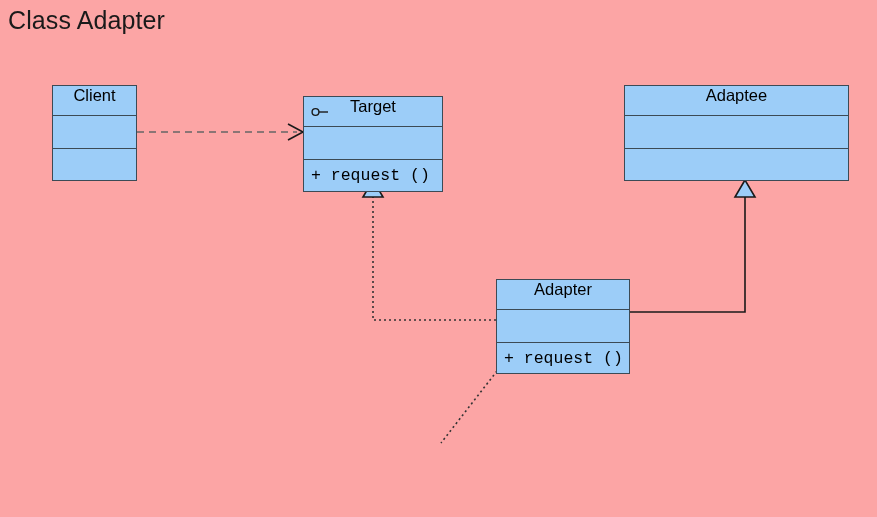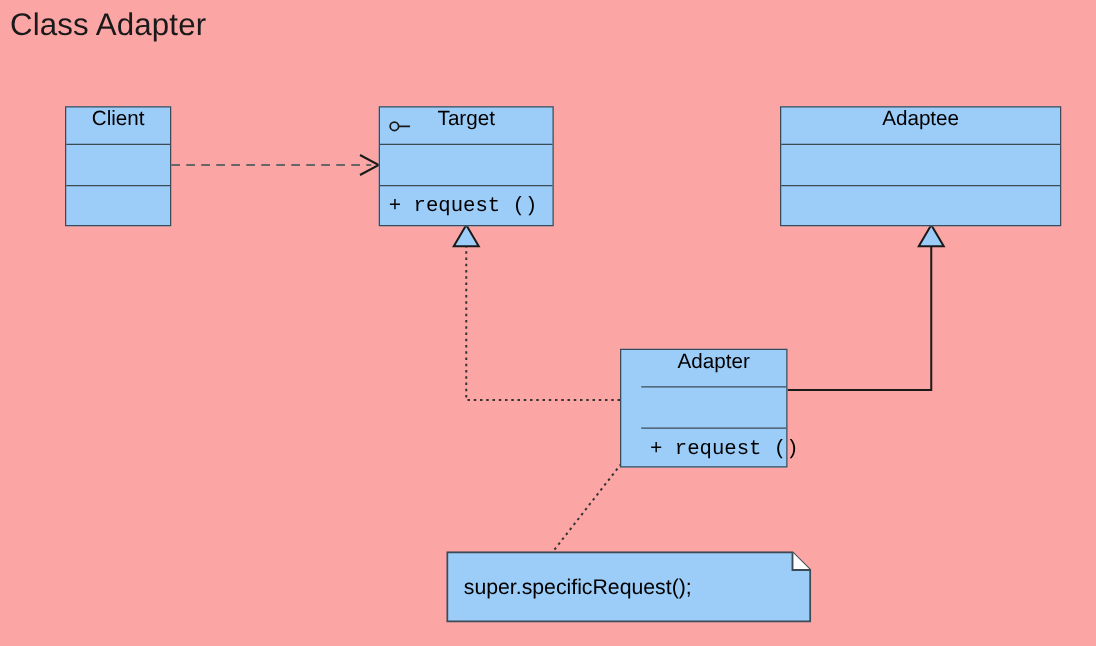--- a/index.html
+++ b/index.html
@@ -179,52 +179,45 @@
   </svg>
 
   <div class="uml-class" style="left:52px; top:85px; width:85px; height:96px;">
     <div class="uml-name-row">
       <span class="uml-name-text">Client</span>
     </div>
     <div class="uml-attr-row"></div>
     <div class="uml-op-row"></div>
   </div>
 
-  <div class="uml-class" style="left:303px; top:85px; width:140px; height:96px;">
+  <div class="uml-class" style="left:303px; top:96px; width:140px; height:96px;">
     <div class="uml-name-row">
       <svg class="iface-marker" viewBox="0 0 18 10">
         <circle cx="4.5" cy="5" r="3.4" fill="none" stroke="#1a1a1a" stroke-width="1.4"></circle>
         <line x1="8" y1="5" x2="17" y2="5" stroke="#1a1a1a" stroke-width="1.4"></line>
       </svg>
       <span class="uml-name-text">Target</span>
     </div>
     <div class="uml-attr-row"></div>
     <div class="uml-op-row">
       <span class="uml-op-text">+ request ()</span>
     </div>
   </div>
 
   <div class="uml-class" style="left:624px; top:85px; width:225px; height:96px;">
     <div class="uml-name-row">
       <span class="uml-name-text">Adaptee</span>
     </div>
     <div class="uml-attr-row"></div>
   </div>
 
-  <div class="uml-class" style="left:496px; top:279px; width:134px; height:95px;padding-left:16px;">
+  <div class="uml-class" style="left:496px; top:279px; width:134px; height:95px;">
     <div class="uml-name-row">
       <span class="uml-name-text">Adapter</span>
     </div>
     <div class="uml-attr-row"></div>
     <div class="uml-op-row">
       <span class="uml-op-text">+ request ()</span>
     </div>
   </div>
 
-  <div class="uml-note" style="left:357px; top:441px; width:292px; height:57px; background:transparent;">
-    <svg class="uml-note-shape" viewBox="0 0 292 57" preserveAspectRatio="none">
-      <path d="M0.8,0.8 L277,0.8 L291.2,15 L291.2,56.2 L0.8,56.2 Z" fill="#9ccdf8" stroke="#3c4a55" stroke-width="1.5"></path>
-      <path d="M277,0.8 L277,15 L291.2,15" fill="#ffffff" stroke="#3c4a55" stroke-width="1.5"></path>
-    </svg>
-    <span class="uml-note-text">super.specificRequest();</span>
-  </div>
 
 </div>
 
 </body></html>

